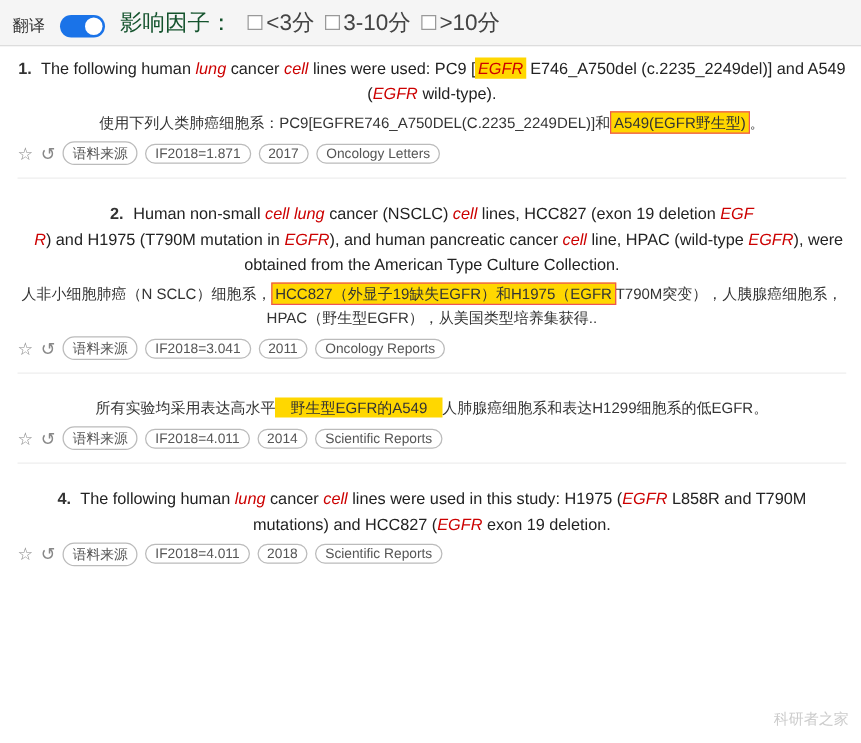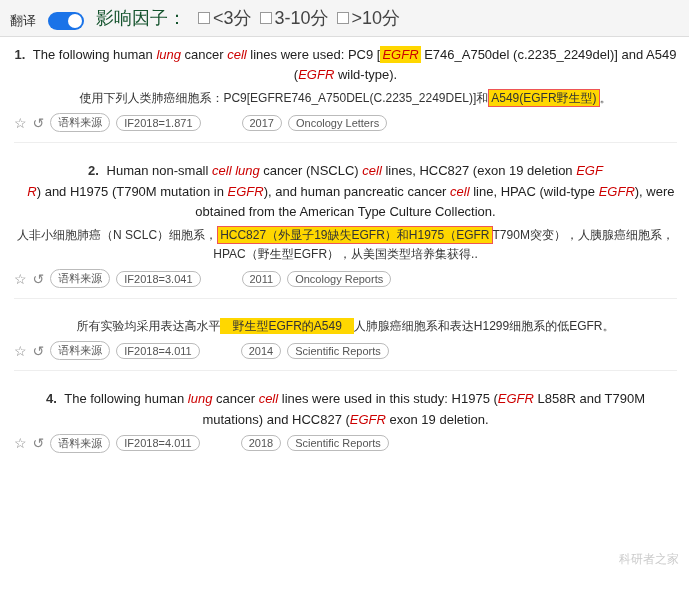--- a/index.html
+++ b/index.html
@@ -139,30 +139,29 @@
       background: #fff;
       border-color: #bbb;
     }
     .tag-if {
       background: #fff;
       border-color: #bbb;
     }
     .tag-year {
       background: #fff;
       border-color: #bbb;
-      margin-left: 35px;
     }
     .tag-journal {
       background: #fff;
       border-color: #bbb;
     }
 
     .watermark {
       position: fixed;
-      bottom: 26px;
+      bottom: 10px;
       right: 10px;
       font-size: 12px;
       color: #ccc;
       pointer-events: none;
     }
   </style>
 </head>
 <body>
 
 <div class="top-bar">

